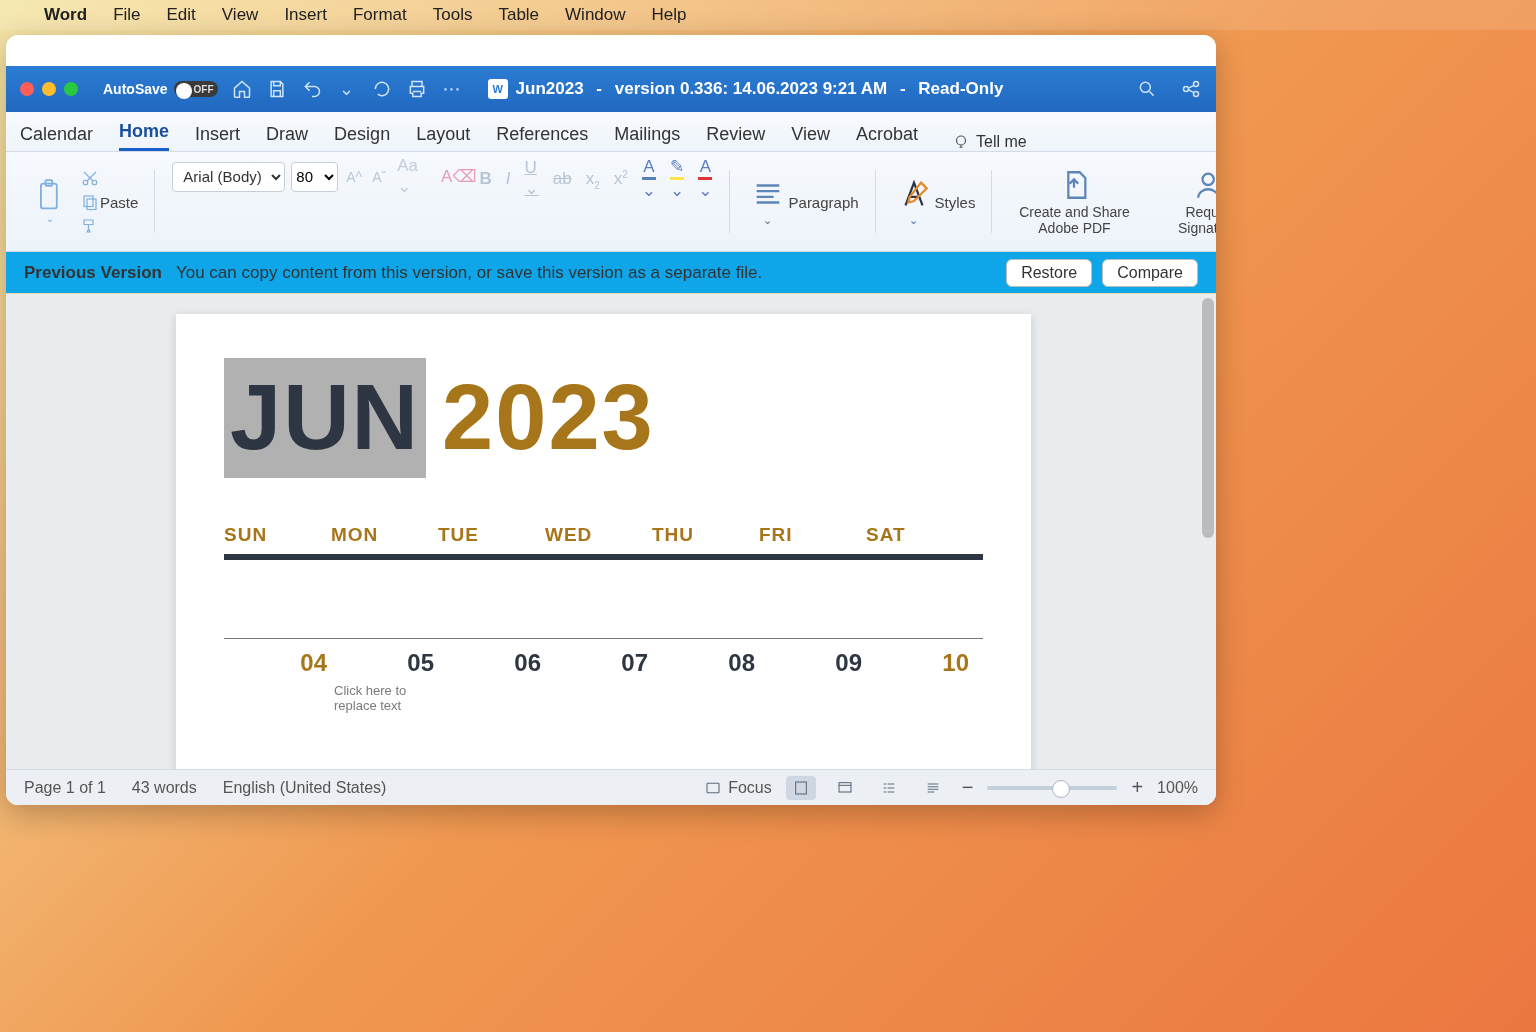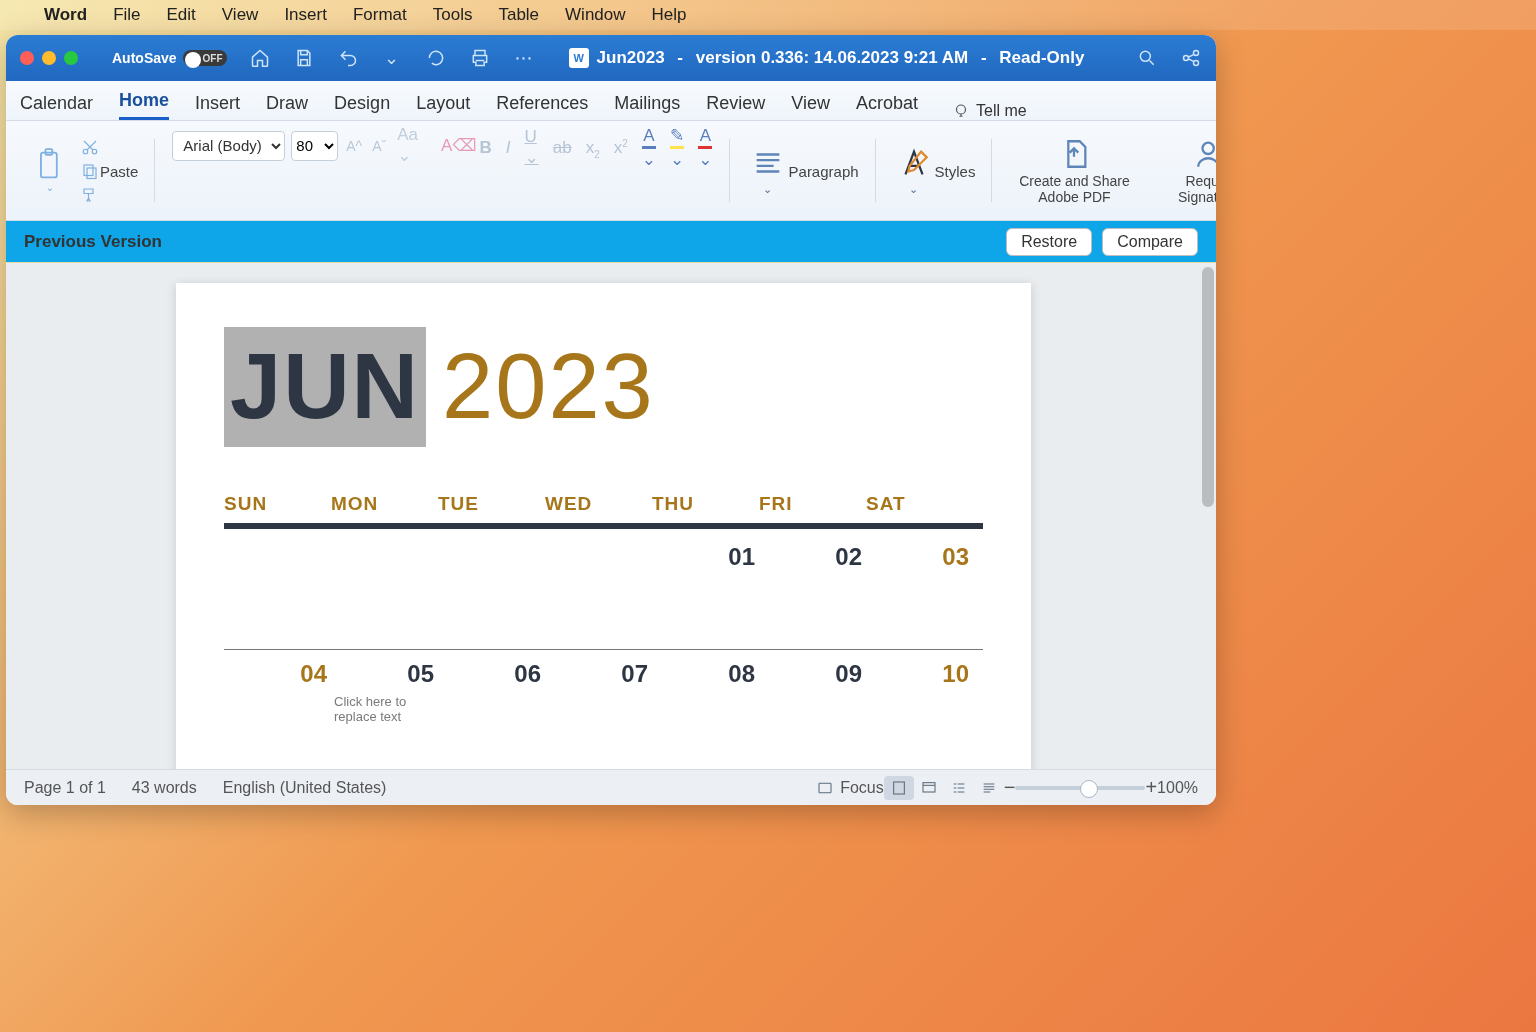--- a/index.html
+++ b/index.html
@@ -7,21 +7,21 @@
 
 
 .menubar { height: 30px; display: flex; align-items: center; padding: 4px 18px; gap: 26px; background: rgba(255,255,255,0.12); }
 .menubar .apple { font-size: 18px; }
 .menubar span { font-size: 17px; color: #222; }
 .menubar .app { font-weight: 700; }
 
 
 .window { position: absolute; left: 6px; top: 35px; width: 1210px; height: 770px; background: #fff; border-radius: 12px; box-shadow: 0 8px 30px rgba(0,0,0,0.25); overflow: hidden; display: flex; flex-direction: column; }
 
-.titlebar { height: 46px; background: linear-gradient(#2b7cd3, #2168c0); display: flex; align-items: center; padding: 0 14px; gap: 22px; color: #fff; }
+.titlebar { height: 46px; background: linear-gradient(#2b7cd3, #2168c0); display: flex; align-items: center; padding: 0 14px; gap: 13px; color: #fff; margin-top: 31px; }
 .traffic { display: flex; gap: 8px; margin-right: 12px; }
 .traffic div { width: 14px; height: 14px; border-radius: 50%; }
 .t-red { background:#ff5f57;} .t-yel { background:#ffbd2e;} .t-grn { background:#28c840;}
 .autosave-pill { display: flex; align-items: center; gap: 6px; font-size: 14px; font-weight: 600; }
 .switch { width: 44px; height: 16px; background: #3a3a3a; border-radius: 10px; position: relative; }
 .switch::before { content:""; position:absolute; left:2px; top:2px; width:16px; height:16px; background:#fff; border-radius:50%; }
 .switch-lbl { font-size: 10px; color:#ddd; position:absolute; right:4px; top:3px; }
 .title-icon { width:22px; height:22px; display:flex; align-items:center; justify-content:center; color:#cfe3f9; font-size:18px; }
 .title-icon.svg svg { width:20px; height:20px; fill:none; stroke:#cfe3f9; stroke-width:1.8; }
 .doc-title { display:flex; align-items:center; gap:8px; margin-left:12px; font-size:17px; font-weight:600; }
@@ -69,37 +69,37 @@
 .notice { height:42px; background:#0ea5e9; display:flex; align-items:center; padding:0 18px; gap:14px; border-bottom:1px solid #e5dca4; font-size:17px; color:#333;}
 .notice .bold { font-weight:700;}
 .notice-btns { margin-left:auto; display:flex; gap:10px;padding-left:32px;}
 .nbtn { background:#fff; border:1px solid #bdbdbd; border-radius:6px; padding:4px 14px; font-size:16px; color:#333; cursor:pointer;}
 
 
 .editor { flex:1; background:#e9edf0; position:relative; overflow:hidden;}
 .page { position:absolute; left:170px; top:20px; width:855px; height:665px; background:#fff; box-shadow:0 2px 10px rgba(0,0,0,0.15); padding:44px 48px;}
 .cal-title { display:flex; align-items:center;gap:16px;}
 .jun { background:#b1b1b1; color:#2d3642; font-size:92px; font-weight:800; letter-spacing:2px; padding:0 6px; line-height:1.3;}
-.year { color:#a7761a; font-size:92px; font-weight:400; letter-spacing:2px; line-height:1.3;}
+.year { color:#a7761a; font-size:92px; font-weight:700; letter-spacing:2px; line-height:1.3;}
 
 .dayhead { display:flex; margin-top:46px; font-size:19px; font-weight:700; color:#a7761a; letter-spacing:1px;}
 .dayhead div { width:107px; }
 .thickline { height:6px; background:#2d3642; margin-top:8px;}
 .row1 { display:flex; margin-top:14px;}
 .cell { width:107px; font-size:24px; font-weight:800; text-align:right; color:#2d3642; padding-right:4px;}
 .cell.gold { color:#a7761a;}
 .thinline { height:1px; background:#777; margin-top:78px;}
 .row2 { display:flex; margin-top:10px;}
 .note { font-size:13px; color:#7a7a7a; margin-left:110px; margin-top:6px; width:100px;}
 
 .vscroll { position:absolute; right:2px; top:4px; width:12px; height:240px; background:rgba(100,100,100,0.35); border-radius:6px;}
 
 
 .status { height:36px; background:#ecf0f4; border-top:1px solid #d3dce6; display:flex; align-items:center; padding:0 18px; gap:26px; font-size:16px; color:#555;}
-.status .right { margin-left:auto; display:flex; align-items:center; gap:0;}
+.status .right { margin-left:auto; display:flex; align-items:center; gap:14px;}
 .viewbtn { width:30px; height:24px; display:flex; align-items:center; justify-content:center; border-radius:4px;}
 .viewbtn.active { background:#cfd8e2;}
 .viewbtn svg { width:18px; height:16px; stroke:#5a6a7a; fill:none; stroke-width:1.6;}
 .slider { width:130px; height:4px; background:#c5cfd9; border-radius:2px; position:relative;}
 .slider::before { content:""; position:absolute; left:50%; top:-6px; width:16px; height:16px; background:#fff; border:1px solid #aab5c0; border-radius:50%;}
 </style>
 </head>
 <body>
 
 <div class="menubar">
@@ -287,20 +287,21 @@
             <circle cx="10" cy="8" r="4"></circle>
             <path d="M3 21c0-4 4-6 7-6s7 2 7 6 M16 6l4 4"></path>
           </svg>
         <span style="font-size:14px; color:#444; text-align:center; line-height:1.1;">Request Signatures</span>
       </div>
     </div>
   </div>
 
   <div class="notice">
     <span class="bold">Previous Version</span>
+    <span>You can copy content from this version, or save this version as a separate file.</span>
     <div class="notice-btns">
       <button class="nbtn">Restore</button>
       <button class="nbtn">Compare</button>
     </div>
   </div>
 
   <div class="editor">
     <div class="page">
       <div class="cal-title">
         <span class="jun">JUN</span>
@@ -309,29 +310,20 @@
       <div class="dayhead">
         <div>SUN</div>
         <div>MON</div>
         <div>TUE</div>
         <div>WED</div>
         <div>THU</div>
         <div>FRI</div>
         <div>SAT</div>
       </div>
       <div class="thickline"></div>
-      <div class="row1">
-        <div class="cell"></div>
-        <div class="cell"></div>
-        <div class="cell"></div>
-        <div class="cell"></div>
-        <div class="cell">01</div>
-        <div class="cell">02</div>
-        <div class="cell gold">03</div>
-      </div>
       <div class="thinline"></div>
       <div class="row2">
         <div class="cell gold">04</div>
         <div class="cell">05</div>
         <div class="cell">06</div>
         <div class="cell">07</div>
         <div class="cell">08</div>
         <div class="cell">09</div>
         <div class="cell gold">10</div>
       </div>

